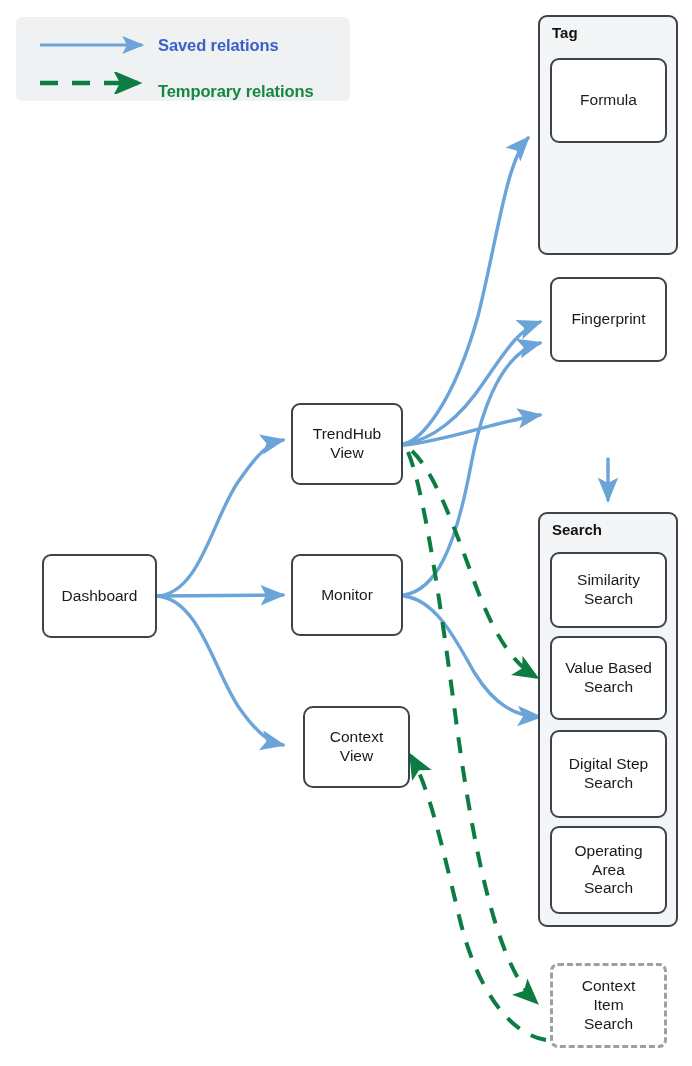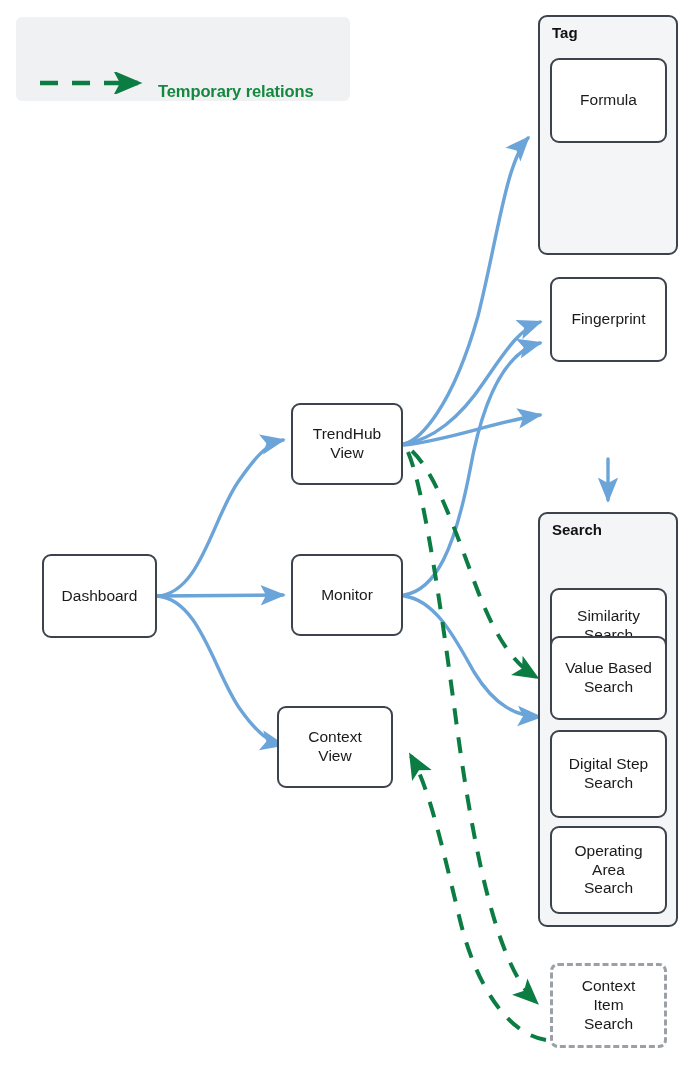--- a/index.html
+++ b/index.html
@@ -141,20 +141,33 @@
       <path d="M412,451 C432,470 448,510 470,570 C490,626 508,660 536,677" marker-end="url(#ah-green)"></path>
 
       <path d="M408,452 C424,490 440,600 456,720 C476,870 500,968 536,1002" marker-end="url(#ah-green)"></path>
 
       <path d="M546,1040 C508,1034 476,986 460,920 C442,846 430,790 411,756" marker-end="url(#ah-green)"></path>
     </g>
   </svg>
 
   <div class="legend-box">
 
+    <div class="legend-row r1">
+      <div class="legend-swatch">
+        <svg width="120" height="22" viewBox="0 0 120 22">
+          <defs>
+            <marker id="lg-blue" markerWidth="9" markerHeight="9" refX="6.6" refY="3.2" orient="auto" markerUnits="strokeWidth">
+              <path d="M0,0.2 L7.4,3.2 L0,6.2 L1.6,3.2 Z" fill="#6ba4d8"></path>
+            </marker>
+          </defs>
+          <path d="M2,11 L104,11" fill="none" stroke="#6ba4d8" stroke-width="3" marker-end="url(#lg-blue)"></path>
+        </svg>
+      </div>
+      <span class="legend-label saved">Saved relations</span>
+    </div>
 
     <div class="legend-row r2">
       <div class="legend-swatch">
         <svg width="120" height="22" viewBox="0 0 120 22">
           <defs>
             <marker id="lg-green" markerWidth="8" markerHeight="8" refX="5.6" refY="2.9" orient="auto" markerUnits="strokeWidth">
               <path d="M0,0.1 L6.6,2.9 L0,5.7 L1.5,2.9 Z" fill="#0b7d43"></path>
             </marker>
           </defs>
           <path d="M2,11 L100,11" fill="none" stroke="#0b7d43" stroke-width="4.4" stroke-dasharray="18 14" marker-end="url(#lg-green)"></path>
@@ -171,21 +184,21 @@
     <span>Formula</span>
   </div>
 
   <div class="node" style="left:550px; top:277px; width:117px; height:85px;">
     <span>Fingerprint</span>
   </div>
 
   <div class="group" style="left:538px; top:512px; width:140px; height:415px;">
     <span class="group-title">Search</span>
   </div>
-  <div class="node" style="left:550px; top:552px; width:117px; height:76px;margin-top:36px;">
+  <div class="node" style="left:550px; top:552px; width:117px; height:76px;">
     <span>
       <span>Similarity</span><br>
       <span>Search</span>
     </span>
   </div>
   <div class="node" style="left:550px; top:636px; width:117px; height:84px;">
     <span>
       <span>Value Based</span><br>
       <span>Search</span>
     </span>
@@ -219,20 +232,20 @@
     <span>
       <span>TrendHub</span><br>
       <span>View</span>
     </span>
   </div>
 
   <div class="node" style="left:291px; top:554px; width:112px; height:82px;">
     <span>Monitor</span>
   </div>
 
-  <div class="node" style="left:277px; top:706px; width:116px; height:82px;">
+  <div class="node" style="left:303px; top:706px; width:107px; height:82px;border-radius:10px;">
     <span>
       <span>Context</span><br>
       <span>View</span>
     </span>
   </div>
 
 </div>
 
 </body></html>

